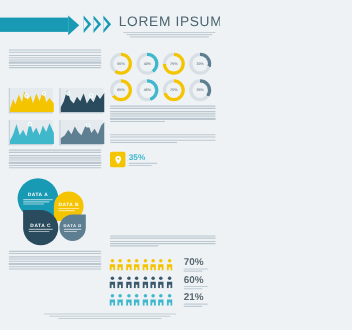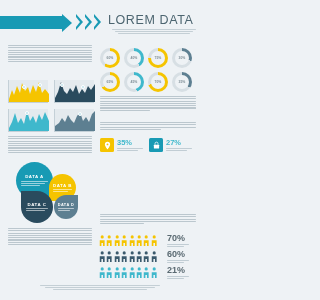--- a/index.html
+++ b/index.html
@@ -100,21 +100,21 @@
 </head>
 <body>
 
 <div class="page">
 
   <div class="header">
     <div class="arrowbar"></div>
     <div class="chev c1"></div>
     <div class="chev c2"></div>
     <div class="chev c3"></div>
-    <div class="title">LOREM DATA</div>
+    <div class="title">LOREM IPSUM</div>
     <div class="subl lines tiny center">
       <i style="width:100%"></i>
         <i style="width:94%"></i>
         <i style="width:86%"></i>
       <span class="hidden-text">Lorem ipsum dolor sit amet, consectetur adipiscing elit, sed do eiusmod tempor incididunt ut labore et dolore magna aliqua.</span>
     </div>
   </div>
 
   <div class="lcol lines para">
     <i></i>
@@ -287,35 +287,20 @@
           </svg>
       </div>
       <div class="txt">
         <div class="num" style="color:#3fb8cc;">35%</div>
         <div class="cap lines">
             <i style="width:100%"></i>
             <i style="width:80%"></i>
           </div>
       </div>
     </div>
-    <div class="stat">
-      <div class="ic" style="background:#189ab4;">
-        <svg viewBox="0 0 24 24">
-            <path fill="none" stroke="#fff" stroke-width="2" d="M8 10V7a4 4 0 0 1 8 0v3"></path>
-            <rect x="5" y="10" width="14" height="10" rx="1.5" fill="#fff"></rect>
-          </svg>
-      </div>
-      <div class="txt">
-        <div class="num" style="color:#3fb8cc;">27%</div>
-        <div class="cap lines">
-            <i style="width:100%"></i>
-            <i style="width:80%"></i>
-          </div>
-      </div>
-    </div>
   </div>
 
   <div class="bpara lines">
     <i style="width:100%"></i>
       <i style="width:100%"></i>
       <i style="width:100%"></i>
       <i style="width:100%"></i>
       <i style="width:46%"></i>
     <span class="hidden-text">Lorem ipsum dolor sit amet, consectetur adipiscing elit, sed do eiusmod tempor incididunt ut labore et dolore magna aliqua.</span>
   </div>

